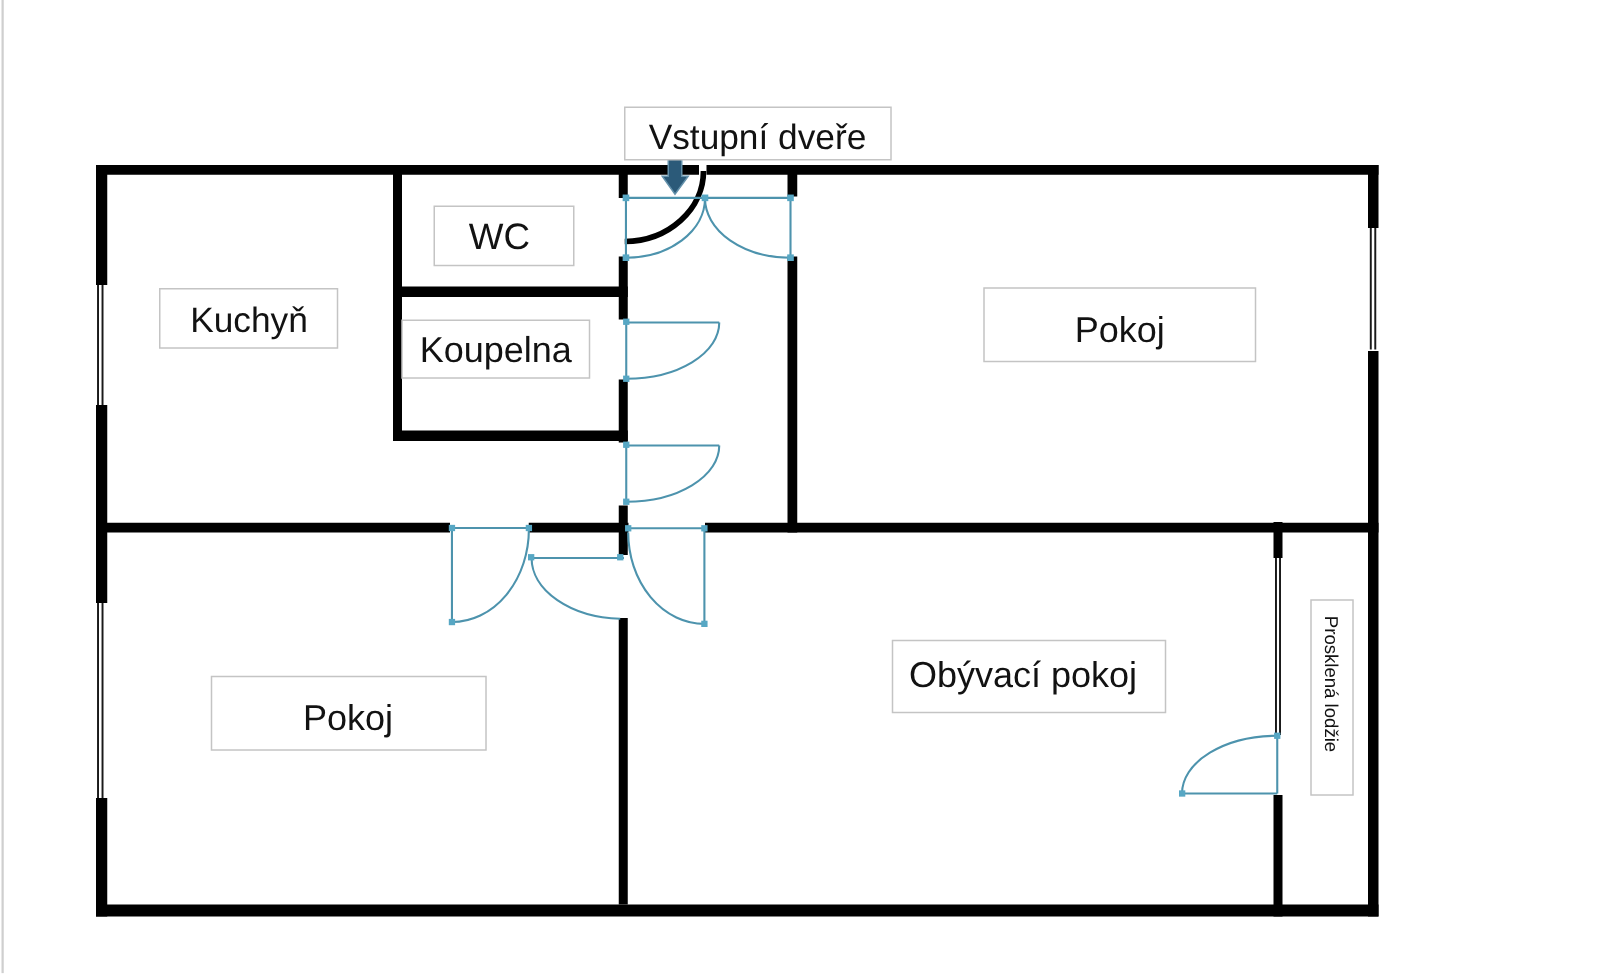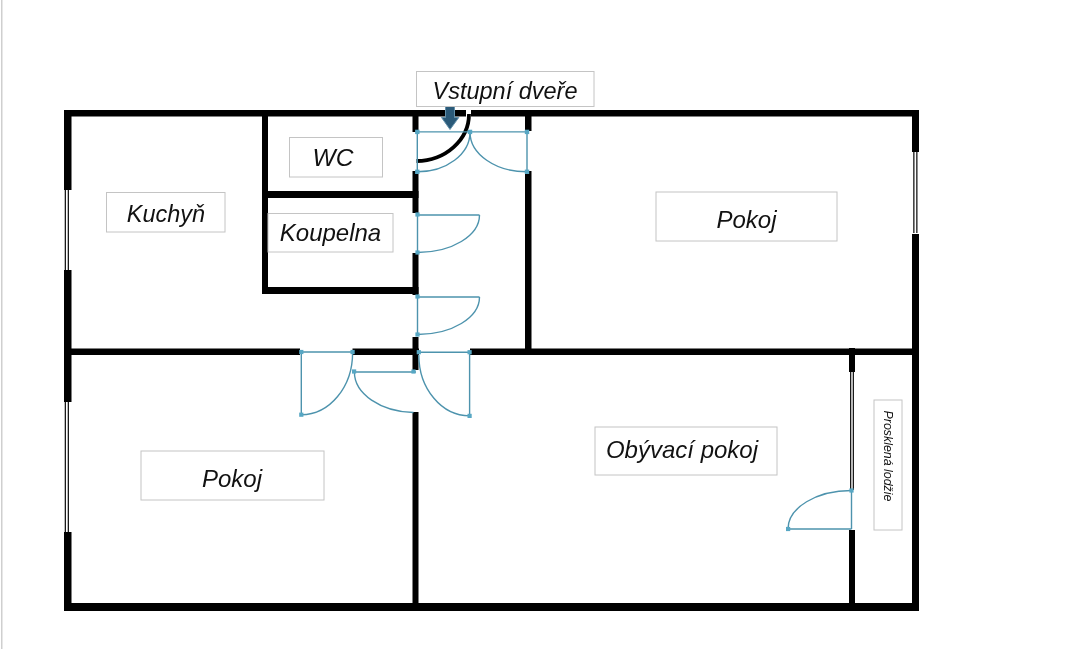--- a/index.html
+++ b/index.html
@@ -1,17 +1,17 @@
 <!DOCTYPE html>
 <html><head>
 <meta charset="utf-8">
 <style>
   html,body{margin:0;padding:0;background:#ffffff;}
   .stage{position:relative;width:941px;height:649px;background:#ffffff;overflow:hidden;
-         font-family:"Liberation Sans", sans-serif;font-style:italic;}
+         font-family:"Liberation Sans", sans-serif;}
   svg{position:absolute;left:0;top:0;}
   text{font-family:"Liberation Sans", sans-serif;fill:#121212;}
 </style>
 </head>
 <body>
 <div class="stage">
 <svg width="1077" height="649" viewBox="0 0 1077 649">
 
   <rect x="0" y="0" width="1077" height="649" fill="#ffffff"></rect>
 

